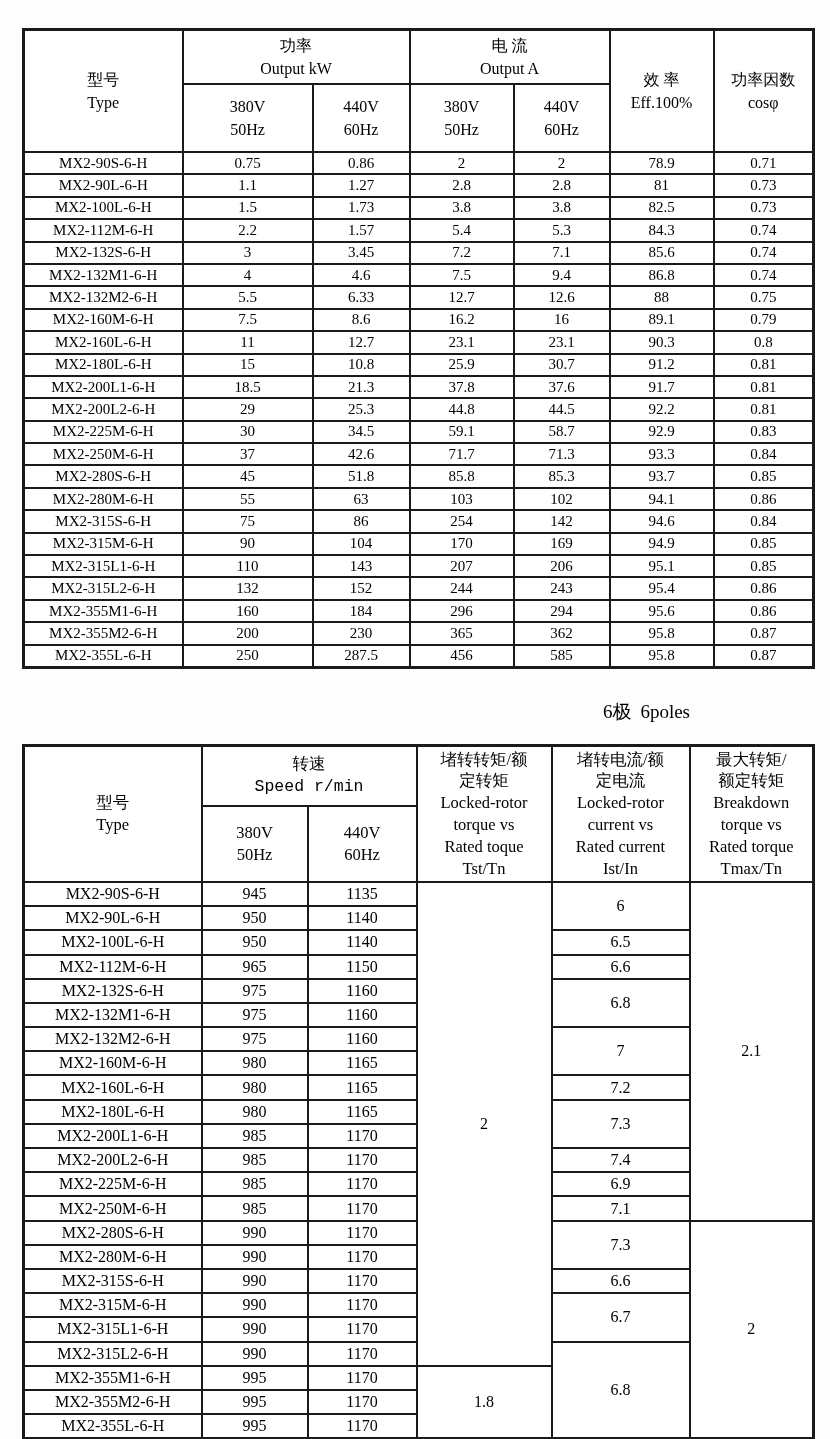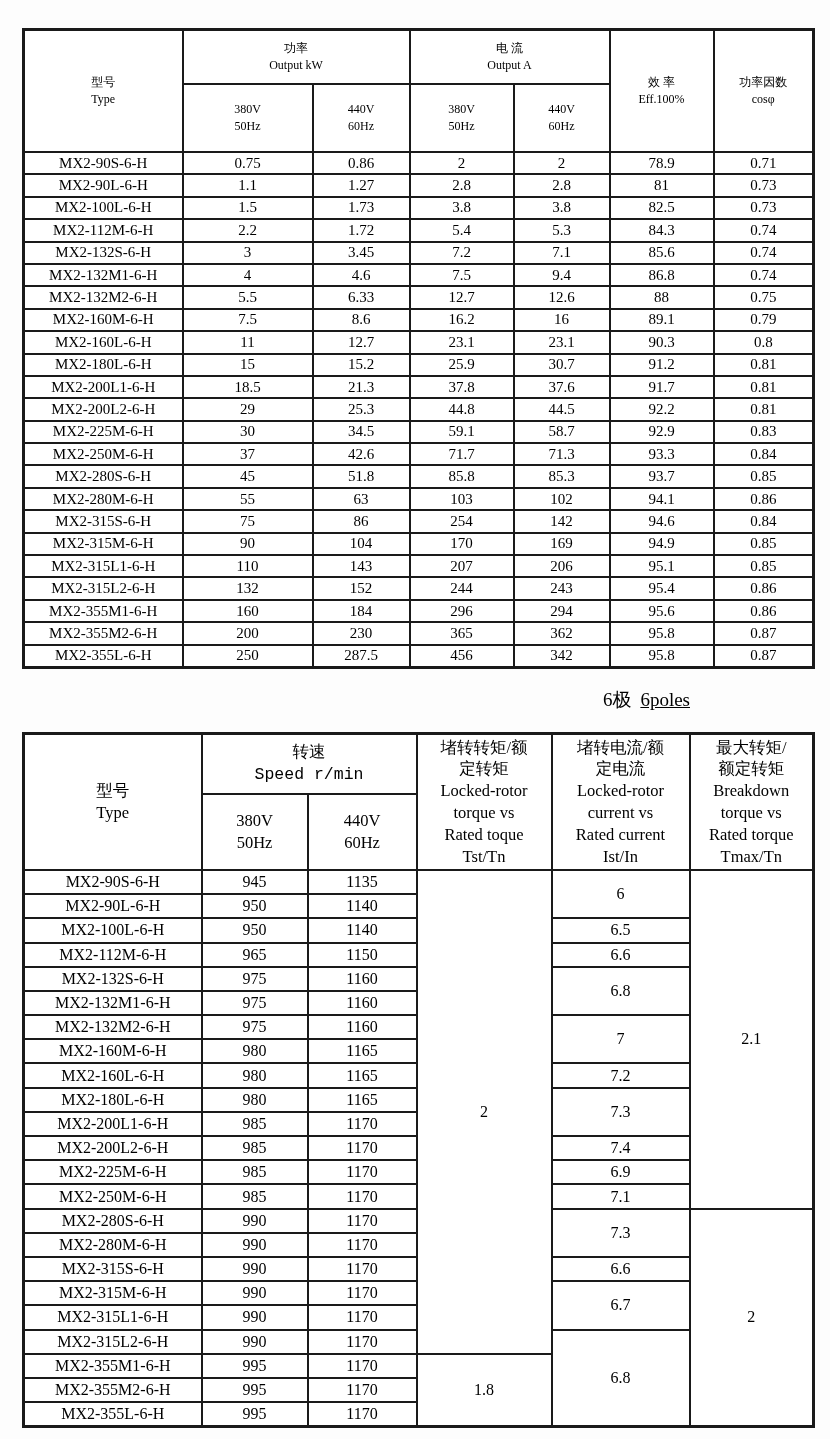--- a/index.html
+++ b/index.html
@@ -9,31 +9,31 @@
     overflow:hidden; position:relative;
   }
   table { border-collapse:collapse; table-layout:fixed; width:790px; background:#fff; }
   table, td, th { border:2px solid #1a1a1a; }
   table { border-width:3px; }
   td, th {
     text-align:center; vertical-align:middle; padding:0;
     font-weight:normal; white-space:pre-line; overflow:hidden;
   }
   
-  .t1 thead th { font-size:12px; line-height:1.45; }
+  .t1 thead th { font-size:16px; line-height:1.45; }
   .t1 .h1 { height:52px; }
   .t1 .h2 { height:66px; }
   .t1 tbody td { height:20.4px; font-size:15px; line-height:1.0; }
   
   .caption {
     width:790px; height:63px; display:flex; align-items:center;
     justify-content:flex-end; padding-right:122px; box-sizing:border-box;
-    font-size:19px; color:#000;
+    font-size:19px; color:#000;margin-top:12px;
   }
-  .caption .en { margin-left:9px;text-decoration:underline; }
+  .caption .en { margin-left:9px; }
   
   .t2 thead th { font-size:16.5px; line-height:1.32; }
   .t2 .h1 { height:58px;font-family:Liberation Mono, monospace; }
   .t2 .h2 { height:74px; }
   .t2 tbody td { height:22.2px; font-size:16px; line-height:1.0; }
   .t2 tbody td[rowspan] { font-size:16px; }
 </style>
 </head>
 <body>
 
@@ -97,21 +97,21 @@
           <td>1.5</td>
           <td>1.73</td>
           <td>3.8</td>
           <td>3.8</td>
           <td>82.5</td>
           <td>0.73</td>
         </tr>
         <tr>
           <td>MX2-112M-6-H</td>
           <td>2.2</td>
-          <td>1.72</td>
+          <td>1.57</td>
           <td>5.4</td>
           <td>5.3</td>
           <td>84.3</td>
           <td>0.74</td>
         </tr>
         <tr>
           <td>MX2-132S-6-H</td>
           <td>3</td>
           <td>3.45</td>
           <td>7.2</td>
@@ -151,21 +151,21 @@
           <td>11</td>
           <td>12.7</td>
           <td>23.1</td>
           <td>23.1</td>
           <td>90.3</td>
           <td>0.8</td>
         </tr>
         <tr>
           <td>MX2-180L-6-H</td>
           <td>15</td>
-          <td>15.2</td>
+          <td>10.8</td>
           <td>25.9</td>
           <td>30.7</td>
           <td>91.2</td>
           <td>0.81</td>
         </tr>
         <tr>
           <td>MX2-200L1-6-H</td>
           <td>18.5</td>
           <td>21.3</td>
           <td>37.8</td>
@@ -270,21 +270,21 @@
           <td>365</td>
           <td>362</td>
           <td>95.8</td>
           <td>0.87</td>
         </tr>
         <tr>
           <td>MX2-355L-6-H</td>
           <td>250</td>
           <td>287.5</td>
           <td>456</td>
-          <td>342</td>
+          <td>585</td>
           <td>95.8</td>
           <td>0.87</td>
         </tr>
       </tbody>
   </table>
 
   <div class="caption">
     <span>6极</span>
     <span class="en">6poles</span>
   </div>

